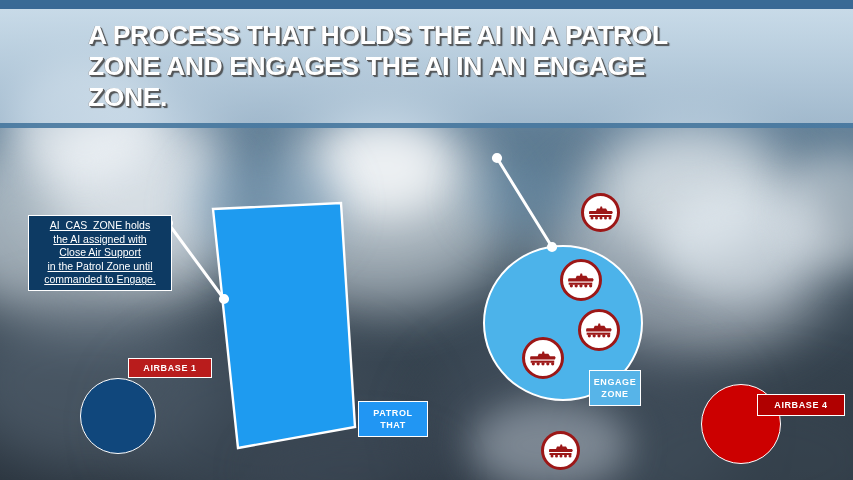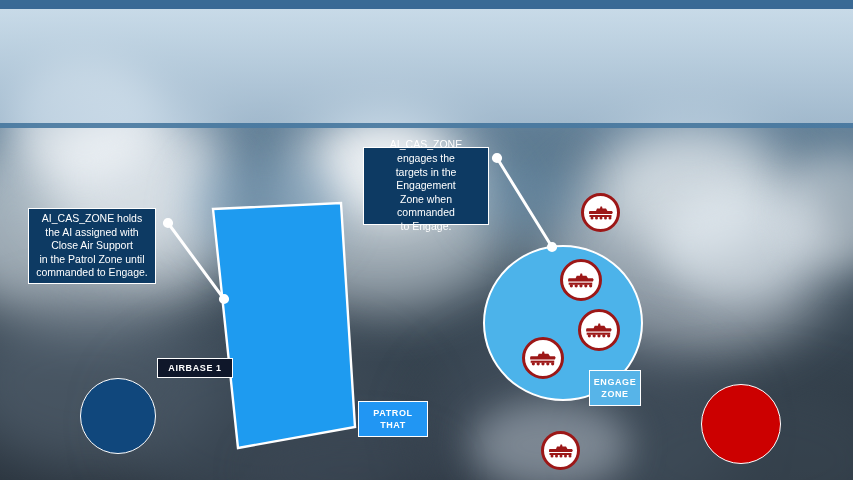--- a/index.html
+++ b/index.html
@@ -64,32 +64,32 @@
   .connector{position:absolute;left:0;top:0;width:853px;height:480px;pointer-events:none;}
 
   
   .callout{
     position:absolute;background:#0d3a63;border:1.5px solid #ffffff;
     color:#ffffff;text-align:center;box-sizing:border-box;
     font-size:10.5px;line-height:13.6px;white-space:pre-line;
     display:flex;align-items:center;justify-content:center;
     padding:4px 6px;
   }
-  #callout-patrol{left:28px;top:208px;width:128px;height:76px;}
+  #callout-patrol{left:28px;top:215px;width:144px;height:76px;text-decoration:underline;}
   #callout-engage{left:363px;top:147px;width:126px;height:78px;}
 
   
   .tag{
     position:absolute;border:1.5px solid #ffffff;color:#ffffff;
     text-align:center;box-sizing:border-box;
     font-size:9px;font-weight:bold;letter-spacing:.6px;
     display:flex;align-items:center;justify-content:center;
     white-space:pre-line;line-height:12.5px;
   }
-  #tag-airbase-1{left:128px;top:358px;width:76px;height:20px;background:#0f172a;margin-left:29px;}
+  #tag-airbase-1{left:128px;top:358px;width:84px;height:20px;background:#b91c1c;}
   #tag-airbase-4{left:757px;top:394px;width:88px;height:22px;background:#b00000;}
   #tag-patrol-zone{left:358px;top:401px;width:70px;height:36px;background:#2196f3;}
   #tag-engage-zone{left:589px;top:370px;width:52px;height:36px;background:#57b4e8;}
 </style>
 </head>
 <body>
 
 <div id="slide">
 
   <div class="bg bg-base"></div>
@@ -206,30 +206,30 @@
       <circle cx="224" cy="299" r="3.6"></circle>
       <line x1="497" y1="158" x2="552" y2="247"></line>
       <circle cx="497" cy="158" r="3.6"></circle>
       <circle cx="552" cy="247" r="3.6"></circle>
     </g>
   </svg>
 
   <div id="header-band"></div>
   <div id="header-top-rule"></div>
   <div id="header-bottom-rule"></div>
+  <div id="slide-title">A PROCESS THAT HOLDS THE AI IN A PATROL
+ZONE AND ENGAGES THE AI IN AN ENGAGE
+ZONE.</div>
 
   <div class="callout" id="callout-patrol">AI_CAS_ZONE holds
 the AI assigned with
 Close Air Support
 in the Patrol Zone until
 commanded to Engage.</div>
-  <div class="callout" id="callout-engage">AI_CAS_ZONE engages the
-targets in the Engagement
-Zone when commanded
-to Engage.</div>
 
   <div class="tag" id="tag-airbase-1">AIRBASE 1</div>
+  <div class="tag" id="tag-airbase-4">AIRBASE 4</div>
   <div class="tag" id="tag-patrol-zone">PATROL
 THAT</div>
   <div class="tag" id="tag-engage-zone">ENGAGE
 ZONE</div>
 
 </div>
 
 </body></html>

